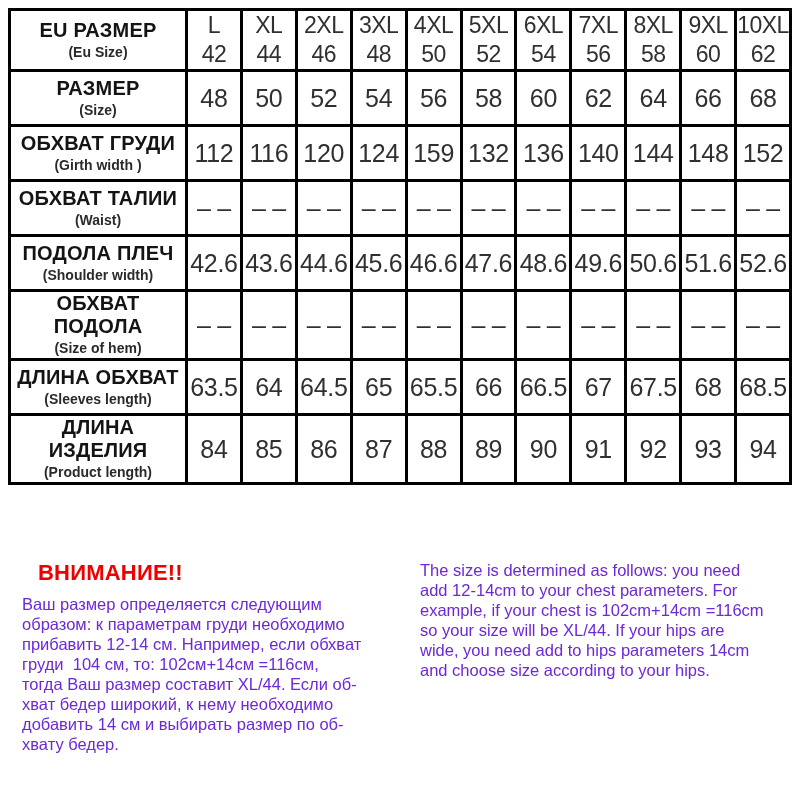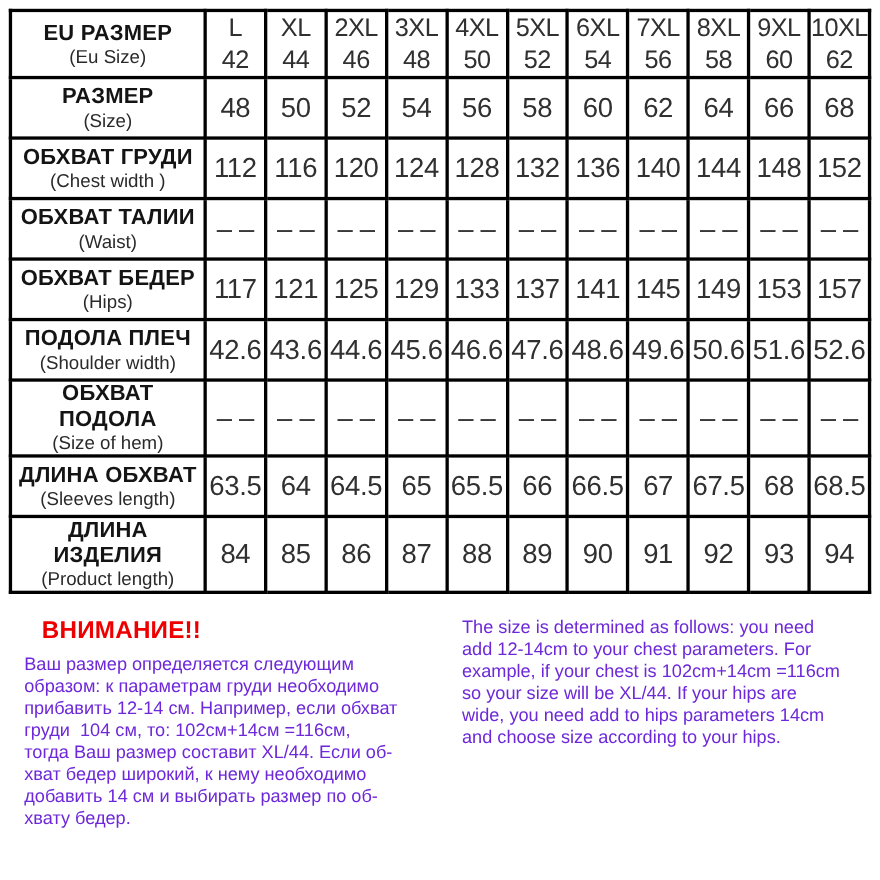--- a/index.html
+++ b/index.html
@@ -9,21 +9,21 @@
   }
   
   table.size-table{
     position:absolute;left:8px;top:8px;width:784px;
     border-collapse:collapse;table-layout:fixed;background:#fff;
     border:2px solid #c4b5fd;
   }
   .size-table th,.size-table td{border:3px solid #000;padding:0;overflow:hidden}
   th.row-label{width:174px;background:#fff;vertical-align:middle}
   th .ru{display:block;font-size:20px;font-weight:bold;color:#141414;line-height:23px;letter-spacing:.2px}
-  th .en{display:block;font-size:17px;font-weight:normal;color:#2a2a2a;line-height:20px}
+  th .en{display:block;font-size:14px;font-weight:bold;color:#2a2a2a;line-height:20px}
   tr.hdr{height:60px}
   tr.reg{height:55px}
   td.cell{text-align:center;vertical-align:middle;font-size:25px;color:#303030;letter-spacing:-0.3px}
   tr.hdr td.cell{font-size:23px;letter-spacing:-0.5px}
   td .code,td .num{display:block;line-height:29px}
   
   .notes{position:absolute;left:22px;top:560px;width:758px;display:flex}
   .note{flex:none}
   .note-ru{width:398px}
   .note-en{flex:1}
@@ -98,27 +98,27 @@
         <td class="cell">58</td>
         <td class="cell">60</td>
         <td class="cell">62</td>
         <td class="cell">64</td>
         <td class="cell">66</td>
         <td class="cell">68</td>
       </tr>
       <tr class="reg">
         <th class="row-label">
           <span class="ru">ОБХВАТ ГРУДИ</span>
-          <span class="en">(Chest width )</span>
+          <span class="en">(Girth width )</span>
         </th>
         <td class="cell">112</td>
         <td class="cell">116</td>
         <td class="cell">120</td>
         <td class="cell">124</td>
-        <td class="cell">128</td>
+        <td class="cell">159</td>
         <td class="cell">132</td>
         <td class="cell">136</td>
         <td class="cell">140</td>
         <td class="cell">144</td>
         <td class="cell">148</td>
         <td class="cell">152</td>
       </tr>
       <tr class="reg">
         <th class="row-label">
           <span class="ru">ОБХВАТ ТАЛИИ</span>
@@ -128,37 +128,20 @@
         <td class="cell">– –</td>
         <td class="cell">– –</td>
         <td class="cell">– –</td>
         <td class="cell">– –</td>
         <td class="cell">– –</td>
         <td class="cell">– –</td>
         <td class="cell">– –</td>
         <td class="cell">– –</td>
         <td class="cell">– –</td>
         <td class="cell">– –</td>
-      </tr>
-      <tr class="reg">
-        <th class="row-label">
-          <span class="ru">ОБХВАТ БЕДЕР</span>
-          <span class="en">(Hips)</span>
-        </th>
-        <td class="cell">117</td>
-        <td class="cell">121</td>
-        <td class="cell">125</td>
-        <td class="cell">129</td>
-        <td class="cell">133</td>
-        <td class="cell">137</td>
-        <td class="cell">141</td>
-        <td class="cell">145</td>
-        <td class="cell">149</td>
-        <td class="cell">153</td>
-        <td class="cell">157</td>
       </tr>
       <tr class="reg">
         <th class="row-label">
           <span class="ru">ПОДОЛА ПЛЕЧ</span>
           <span class="en">(Shoulder width)</span>
         </th>
         <td class="cell">42.6</td>
         <td class="cell">43.6</td>
         <td class="cell">44.6</td>
         <td class="cell">45.6</td>

